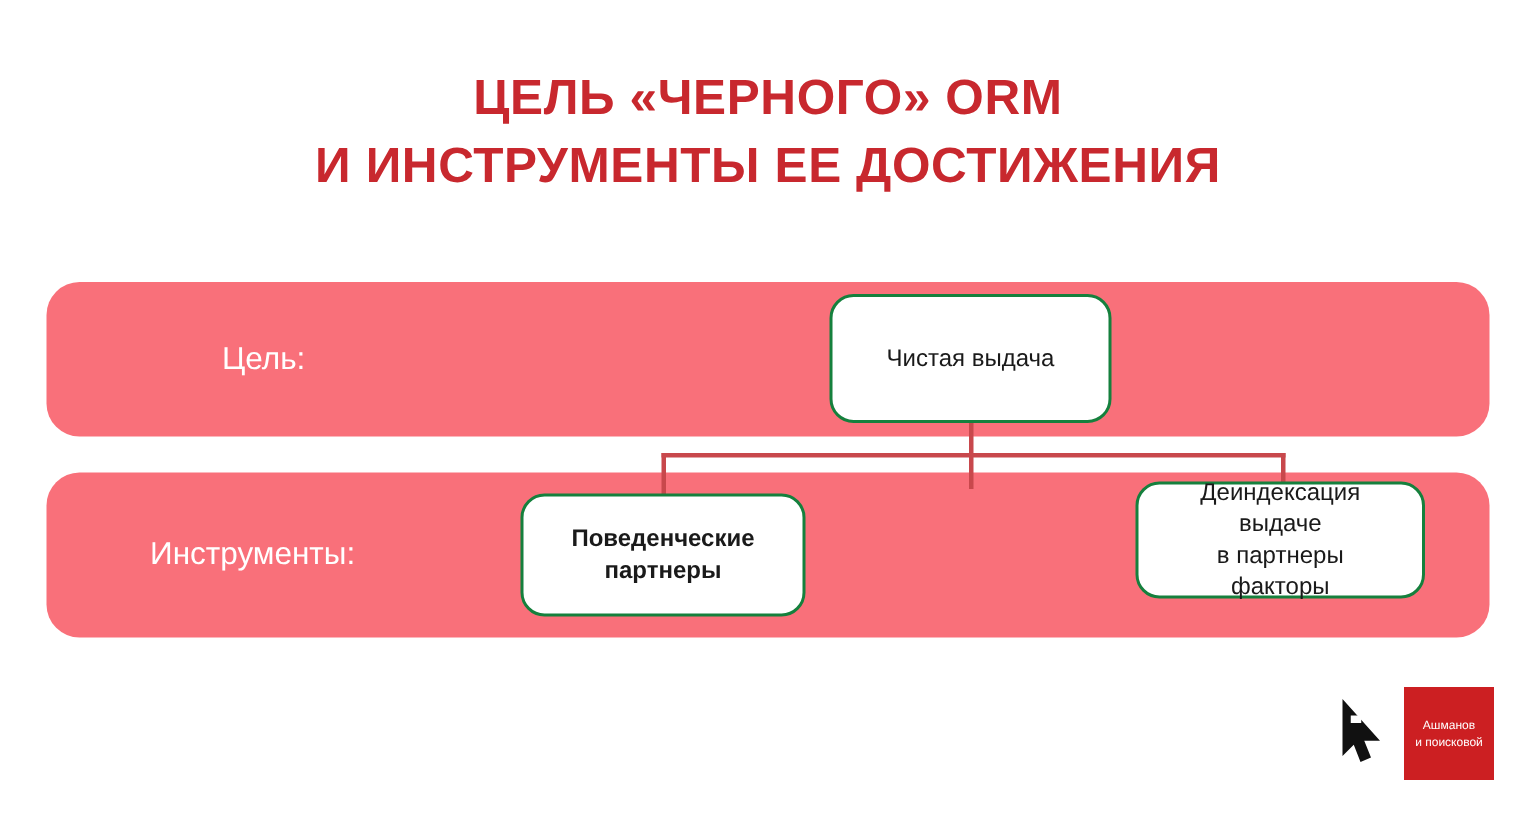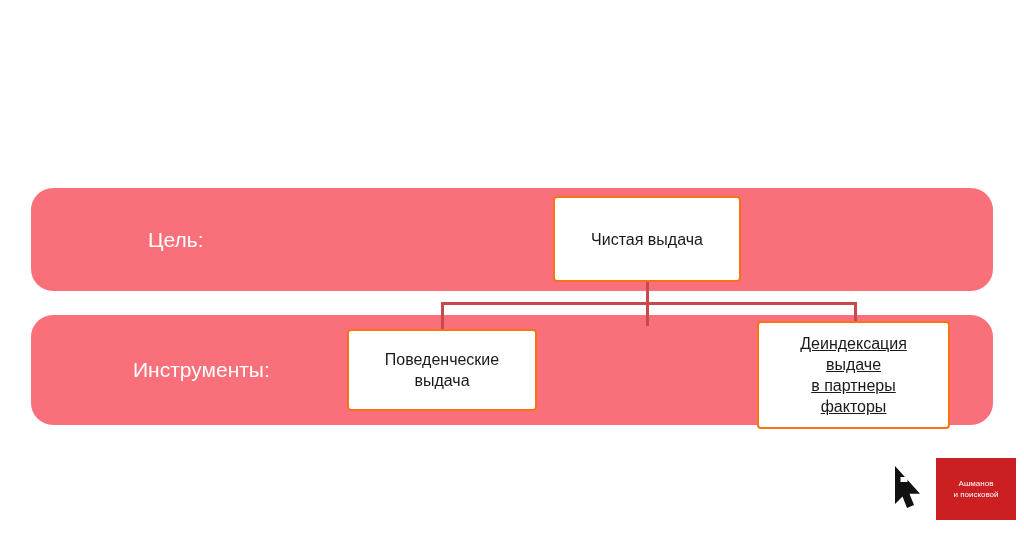--- a/index.html
+++ b/index.html
@@ -60,37 +60,36 @@
     line-height: 26px;
     white-space: nowrap;
   }
   #label-goal {
     left: 148px;
     top: 227px;
   }
   #label-tools {
     left: 100px;
     top: 357px;
-    margin-left: 33px;
   }
 
   
   .conn {
     position: absolute;
     background: #C8484C;
   }
   .conn-v { width: 3px; }
   .conn-h { height: 3px; }
 
   
   .card {
     position: absolute;
     background: #FFFFFF;
-    border: 2px solid #f97316;
-    border-radius: 4px;
+    border: 2px solid #15803d;
+    border-radius: 16px;
     box-sizing: border-box;
     display: flex;
     align-items: center;
     justify-content: center;
     text-align: center;
     color: #1A1A1A;
     font-size: 16px;
     line-height: 21px;
     z-index: 3;
   }
@@ -99,33 +98,33 @@
     top: 196px;
     width: 188px;
     height: 86px;
     font-size: 16px;
   }
   #card-behavior {
     left: 347px;
     top: 329px;
     width: 190px;
     height: 82px;
+    font-weight: bold;
   }
   #card-removal {
     left: 553px;
     top: 324px;
     width: 188px;
     height: 92px;
   }
   #card-deindex {
     left: 757px;
     top: 321px;
     width: 193px;
-    height: 108px;
-    text-decoration: underline;
+    height: 78px;
   }
   .card-text {
     padding: 0 8px;
   }
 
   
   #logo {
     position: absolute;
     left: 888px;
     top: 458px;
@@ -136,41 +135,43 @@
     position: absolute;
     left: 0;
     top: 6px;
     width: 42px;
     height: 48px;
   }
   #logo-box {
     position: absolute;
     left: 48px;
     top: 0;
-    width: 80px;
+    width: 60px;
     height: 62px;
     background: #CC1F22;
     display: flex;
     flex-direction: column;
     align-items: center;
     justify-content: center;
   }
   .logo-line {
     color: #ffffff;
     font-size: 8px;
     line-height: 11px;
     white-space: nowrap;
   }
 </style>
 </head>
 <body>
 
 <div id="slide">
 
   <div class="title-block">
+    <div class="title-line">ЦЕЛЬ «ЧЕРНОГО» ORM</div>
+    <div class="title-line">И ИНСТРУМЕНТЫ ЕЕ ДОСТИЖЕНИЯ</div>
   </div>
 
   <div class="band" id="band-goal"></div>
   <div class="band-label" id="label-goal">Цель:</div>
 
   <div class="band" id="band-tools"></div>
   <div class="band-label" id="label-tools">Инструменты:</div>
 
   <div class="conn conn-v" style="left:646px; top:282px; width:3px; height:22px;"></div>
   <div class="conn conn-h" style="left:441px; top:302px; width:416px; height:3px;"></div>
@@ -180,21 +181,21 @@
 
   <div class="card" id="card-clean">
     <div class="card-text">
       <div>Чистая выдача</div>
     </div>
   </div>
 
   <div class="card" id="card-behavior">
     <div class="card-text">
       <div>Поведенческие</div>
-      <div>выдача</div>
+      <div>партнеры</div>
     </div>
   </div>
 
 
   <div class="card" id="card-deindex">
     <div class="card-text">
       <div>Деиндексация</div>
       <div>выдаче</div>
       <div>в партнеры</div>
       <div>факторы</div>

